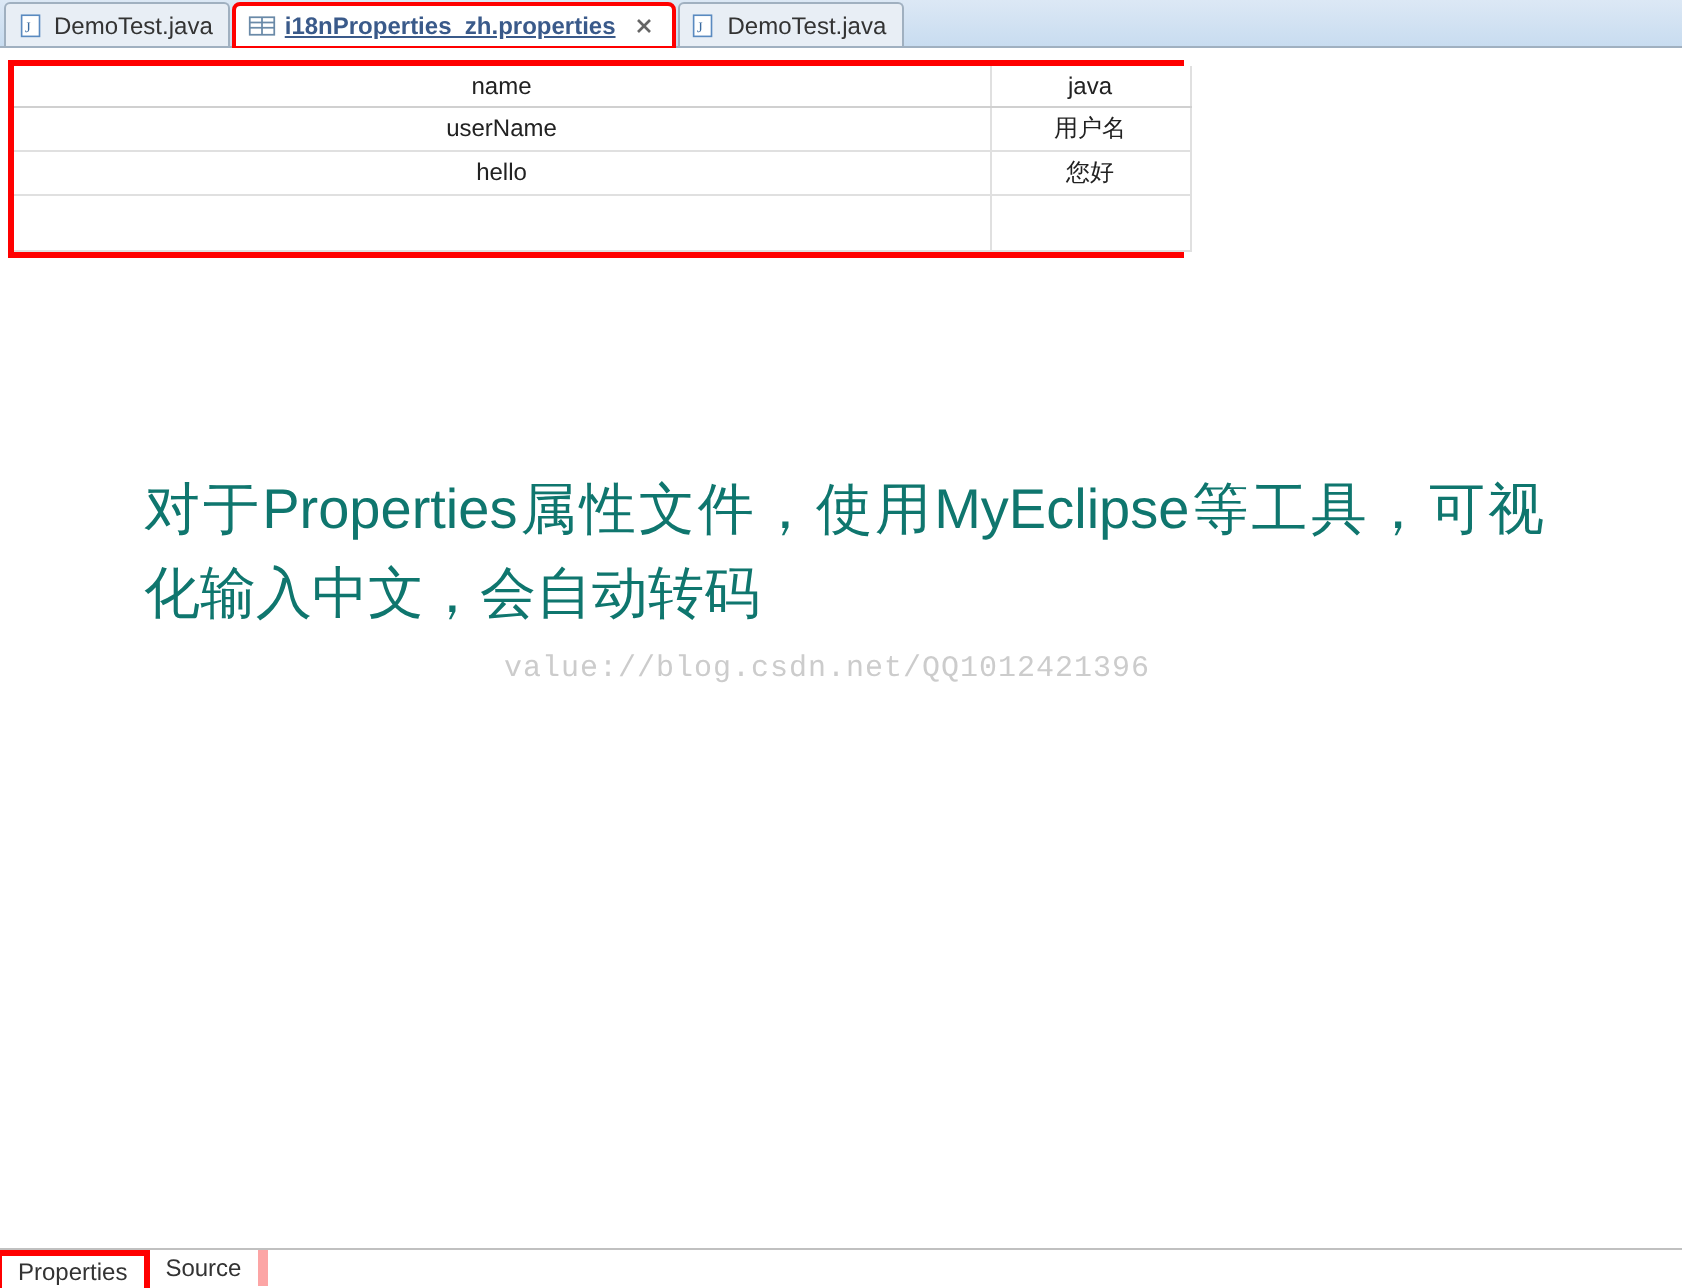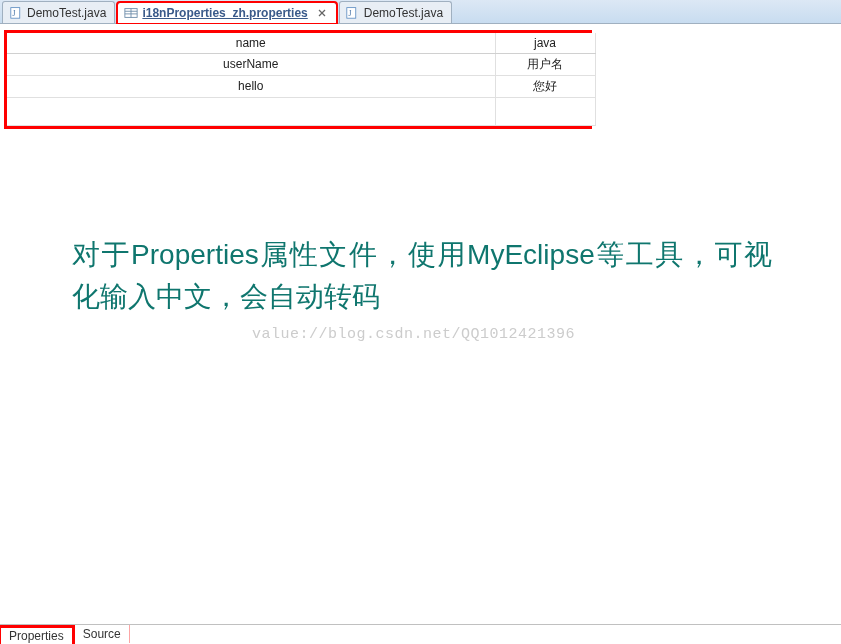--- a/index.html
+++ b/index.html
@@ -136,21 +136,21 @@
       background: #fff;
       border-top: 1px solid #c0c0c0;
       display: flex;
       align-items: flex-start;
     }
     .bottom-tab {
       height: 18px;
       padding: 0 8px;
       display: flex;
       align-items: center;
-      border-right: 1px solid #fca5a5;
+      border-right: 5px solid #fca5a5;
       cursor: pointer;
       font-size: 12px;
       color: #333;
       background: #fff;
     }
     .bottom-tab.active.highlighted {
       border: 3px solid #ff0000;
       border-bottom: 3px solid #ff0000;
       margin-left: -2px;
       margin-bottom: -2px;

